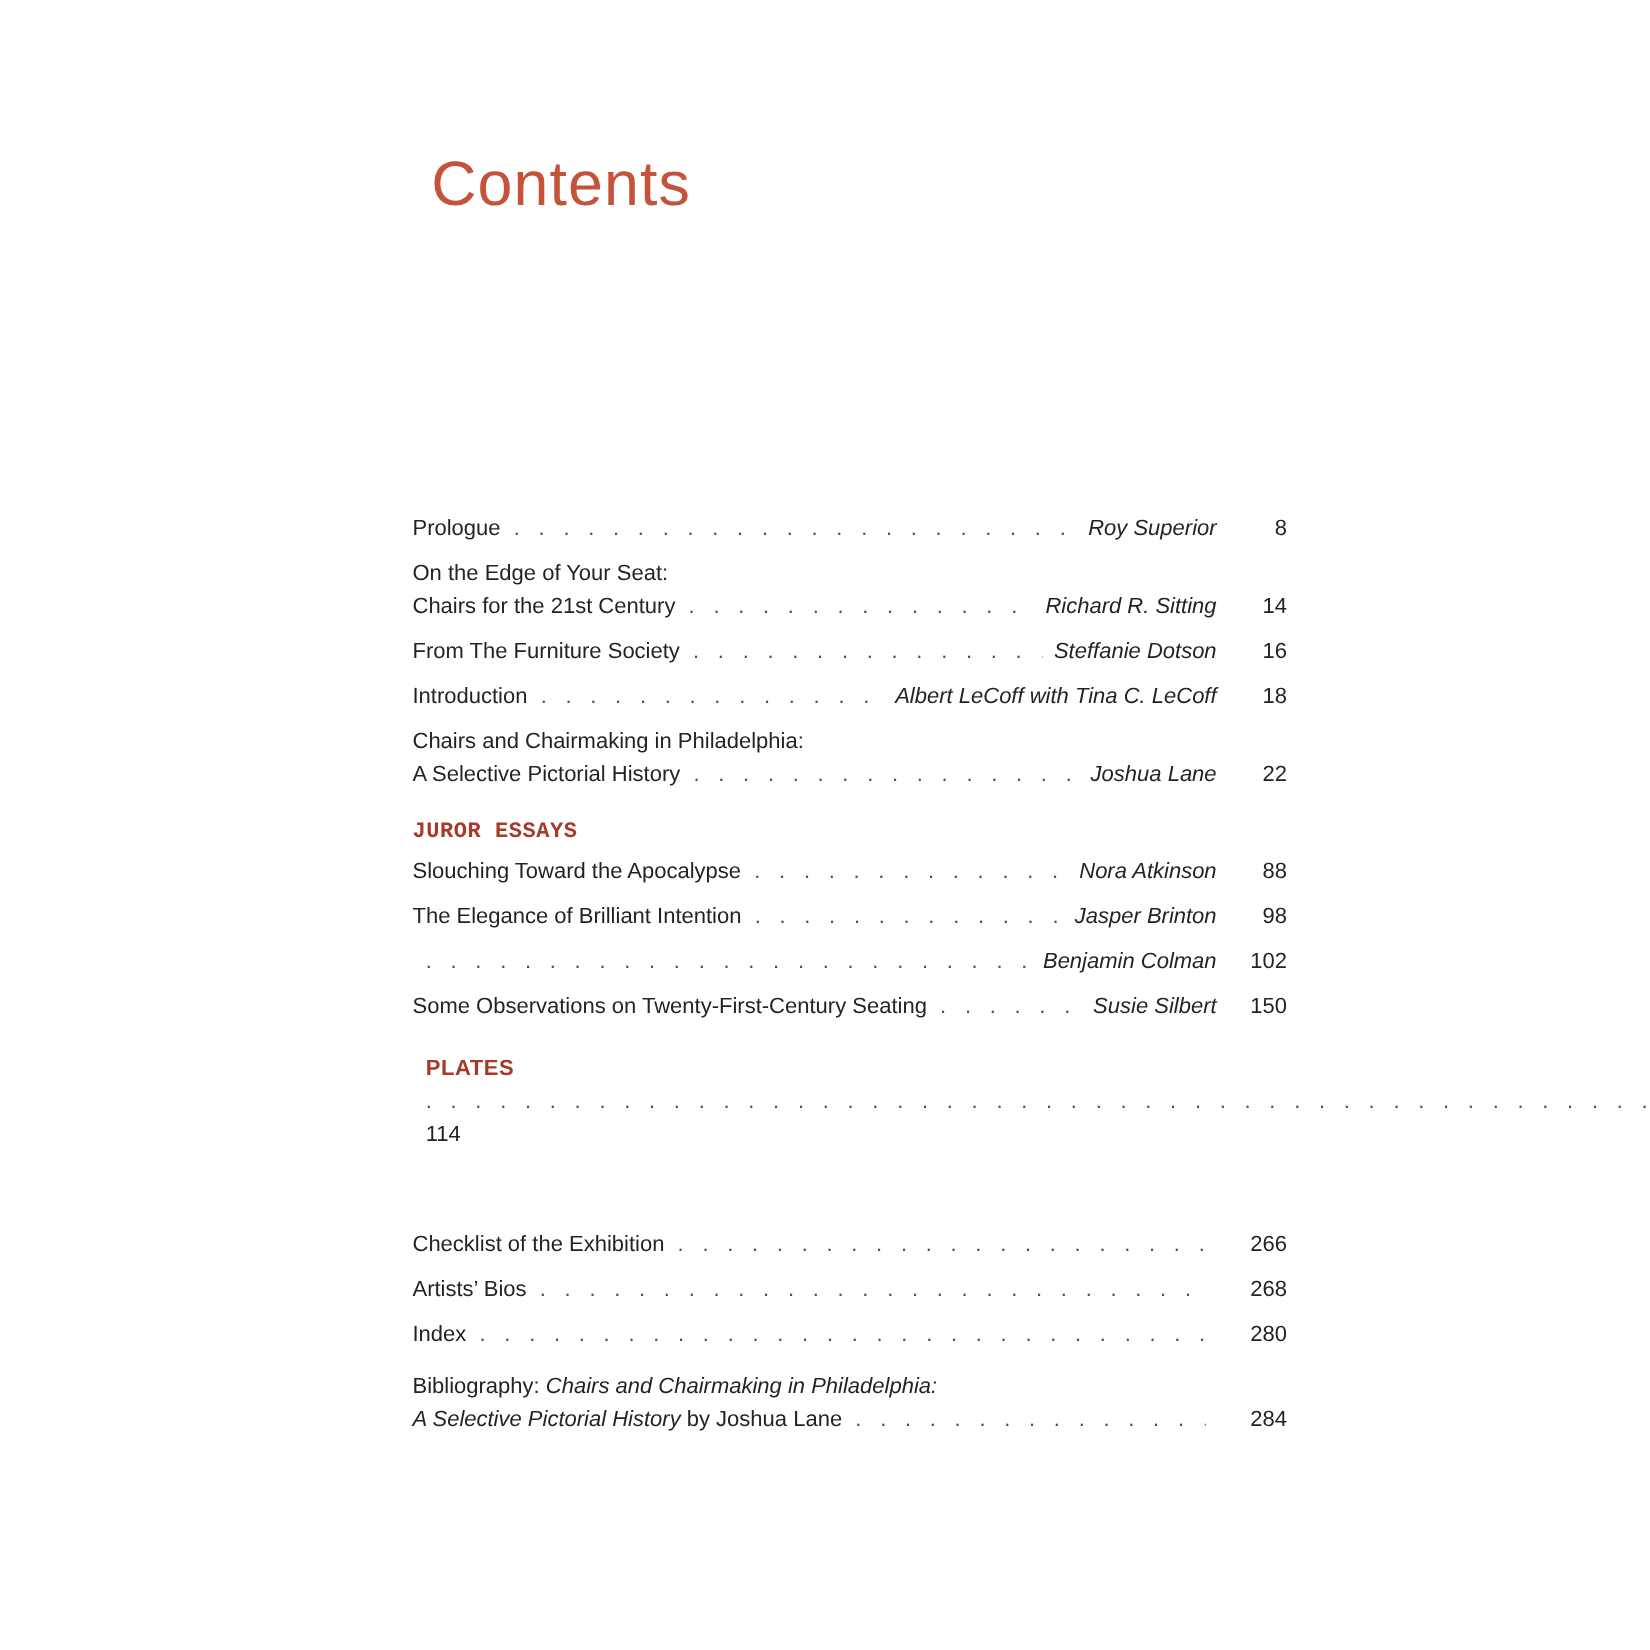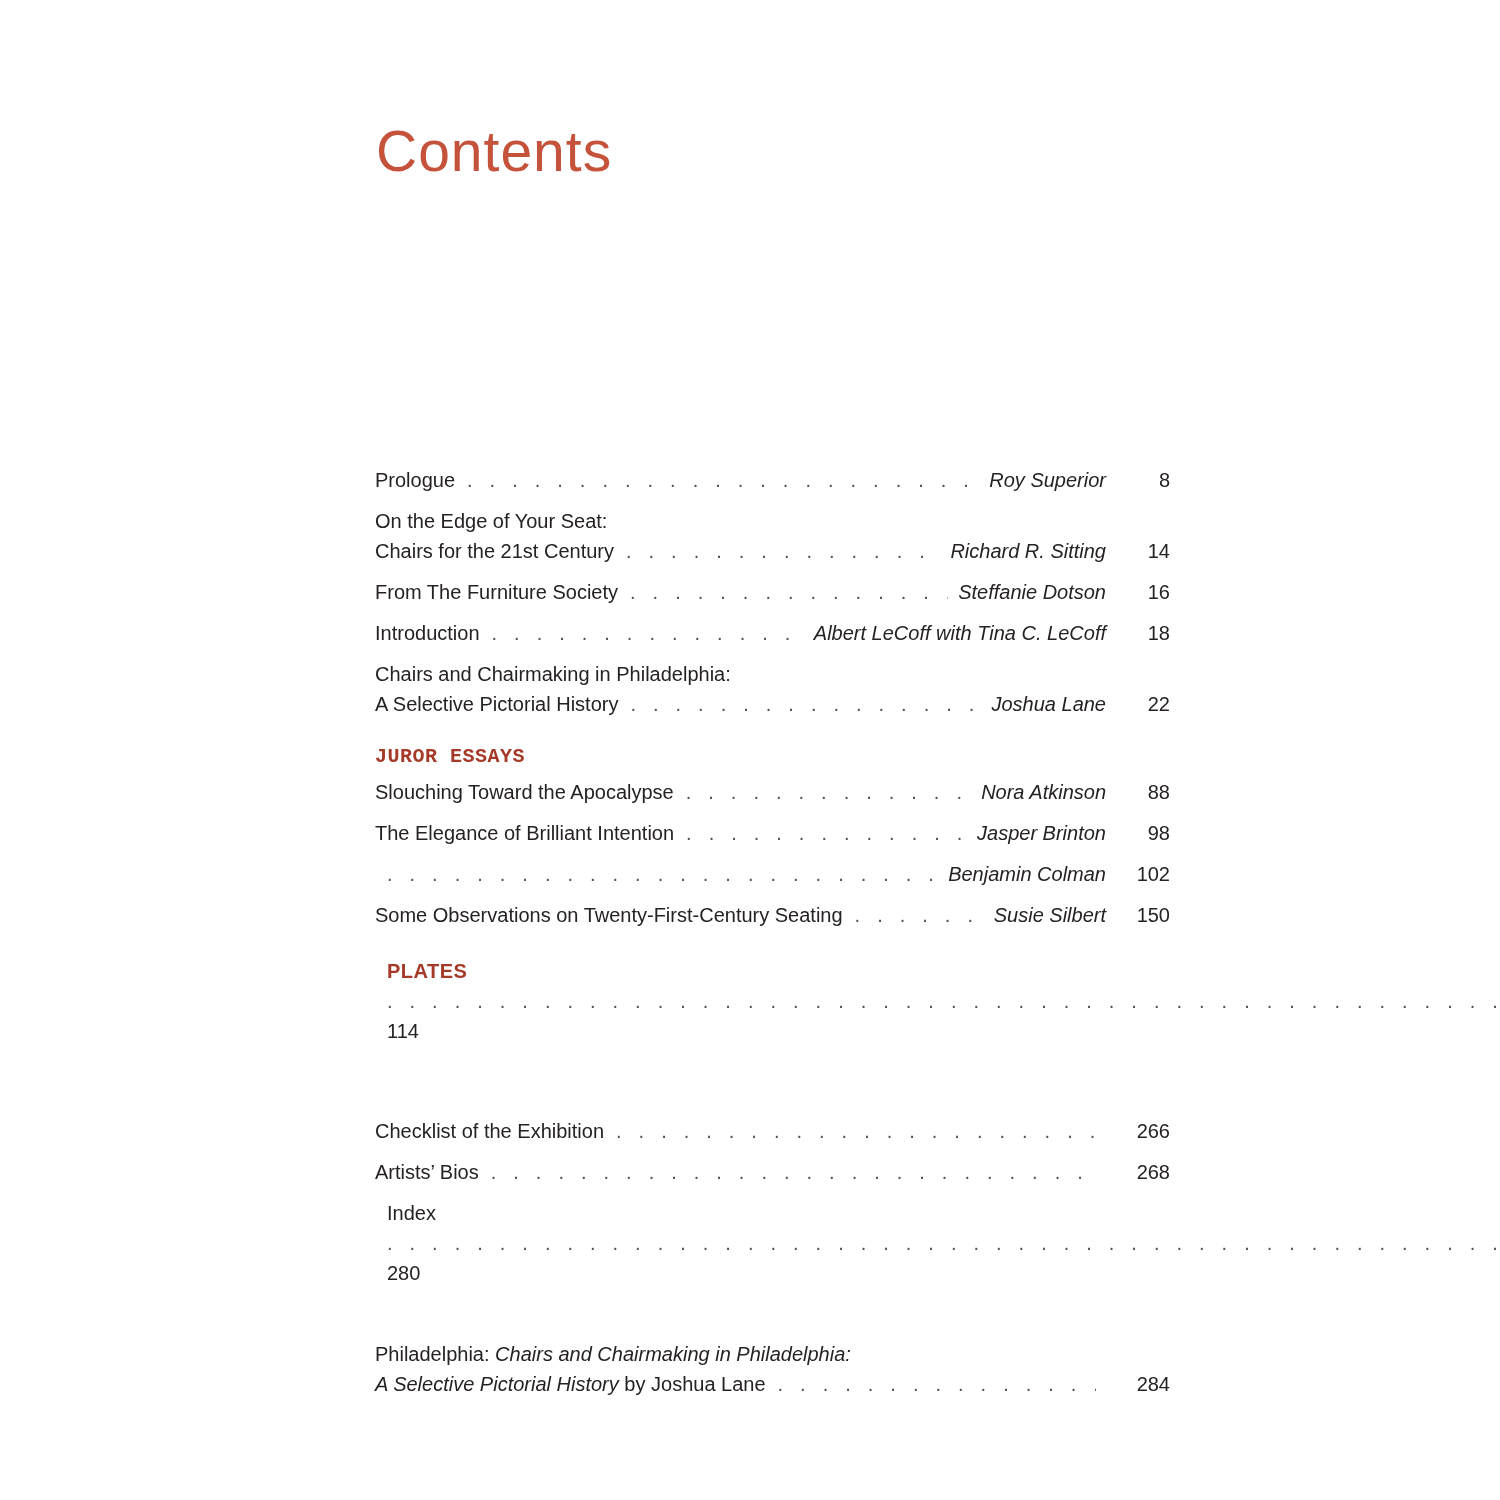--- a/index.html
+++ b/index.html
@@ -5,21 +5,21 @@
   html,body { margin:0; padding:0; background:#ffffff; }
   .page {
     position:relative;
     width:1500px; height:1500px;
     background:#ffffff;
     font-family:"Liberation Sans", sans-serif;
     overflow:hidden;
   }
   .contents-title {
     position:absolute; left:376px; top:118px;
-    margin:0;
+    margin:16px;
     font-size:57px; font-weight:400; letter-spacing:1px;
     color:#c5523a;
   }
   .toc {
     position:absolute; left:375px; top:465px; width:795px;
     font-size:20px; color:#262223;
   }
   .line { line-height:30px; }
   .row  { display:flex; align-items:baseline; }
   .title { white-space:nowrap; }
@@ -33,21 +33,21 @@
     letter-spacing:17px;
     color:#56504b;
   }
   .author { font-style:italic; white-space:nowrap; }
   .page-num { flex:0 0 64px; text-align:right; white-space:nowrap; }
   .section-heading { color:#a63a28; font-weight:700; letter-spacing:0.5px; }
   .mb-row { margin-bottom:11px; }
   .mt-section { margin-top:23px; }
   .mb-heading { margin-bottom:5px;font-family:Liberation Mono, monospace; }
   .plates-row { margin-top:26px; margin-bottom:36px;flex-direction:column; }
-  .mb-index { margin-bottom:17px;flex-direction:column; }
+  .mb-index { margin-bottom:17px; }
 </style>
 </head>
 <body>
 
 <div class="page">
 
   <h1 class="contents-title">Contents</h1>
 
   <div class="toc">
 
@@ -134,21 +134,21 @@
       <span class="leader"></span>
       <span class="page-num">268</span>
     </div>
 
     <div class="row line mb-index">
       <span class="title">Index</span>
       <span class="leader"></span>
       <span class="page-num">280</span>
     </div>
 
-    <div class="line"><span class="title">Philadelphia: </span><span class="title italic">Chairs and Chairmaking in Philadelphia:</span></div>
+    <div class="line"><span class="title">Bibliography: </span><span class="title italic">Chairs and Chairmaking in Philadelphia:</span></div>
     <div class="row line mb-row">
       <span class="title"><span class="italic">A Selective Pictorial History</span><span> by Joshua Lane</span></span>
       <span class="leader"></span>
       <span class="page-num">284</span>
     </div>
 
 
   </div>
 </div>
 

